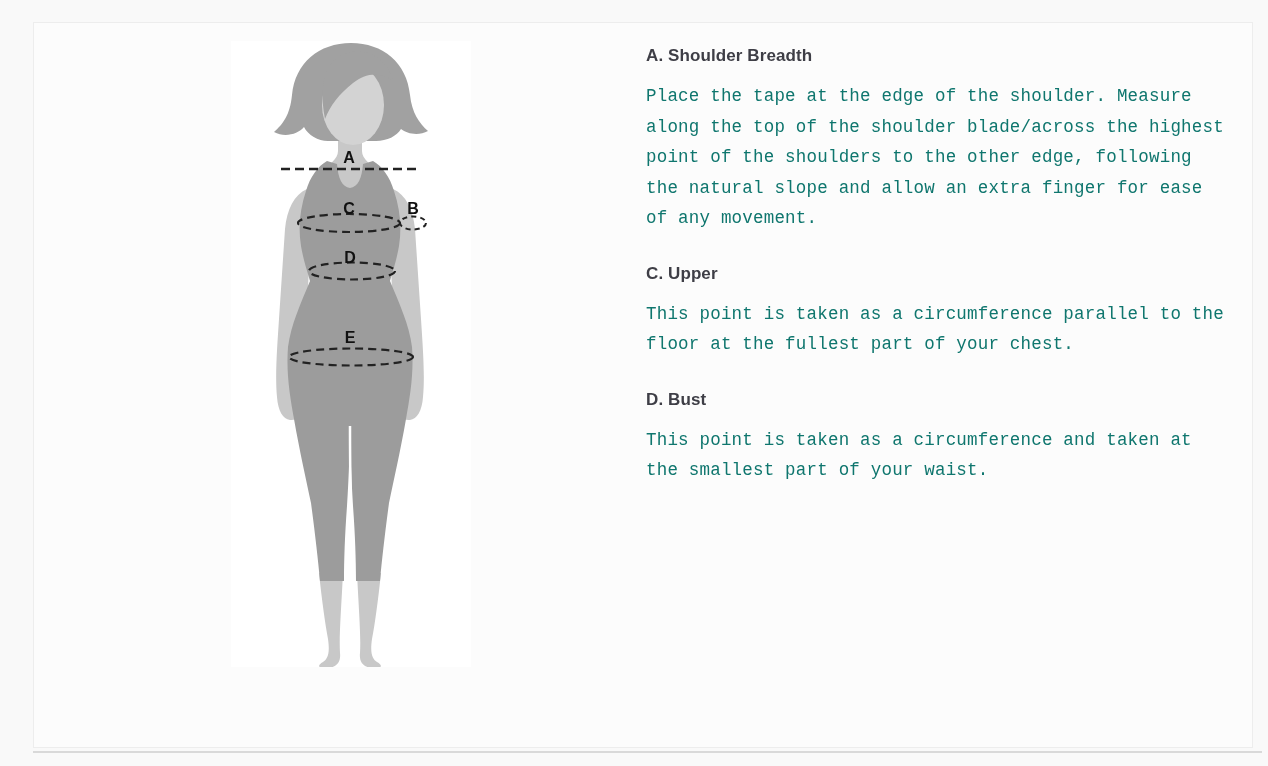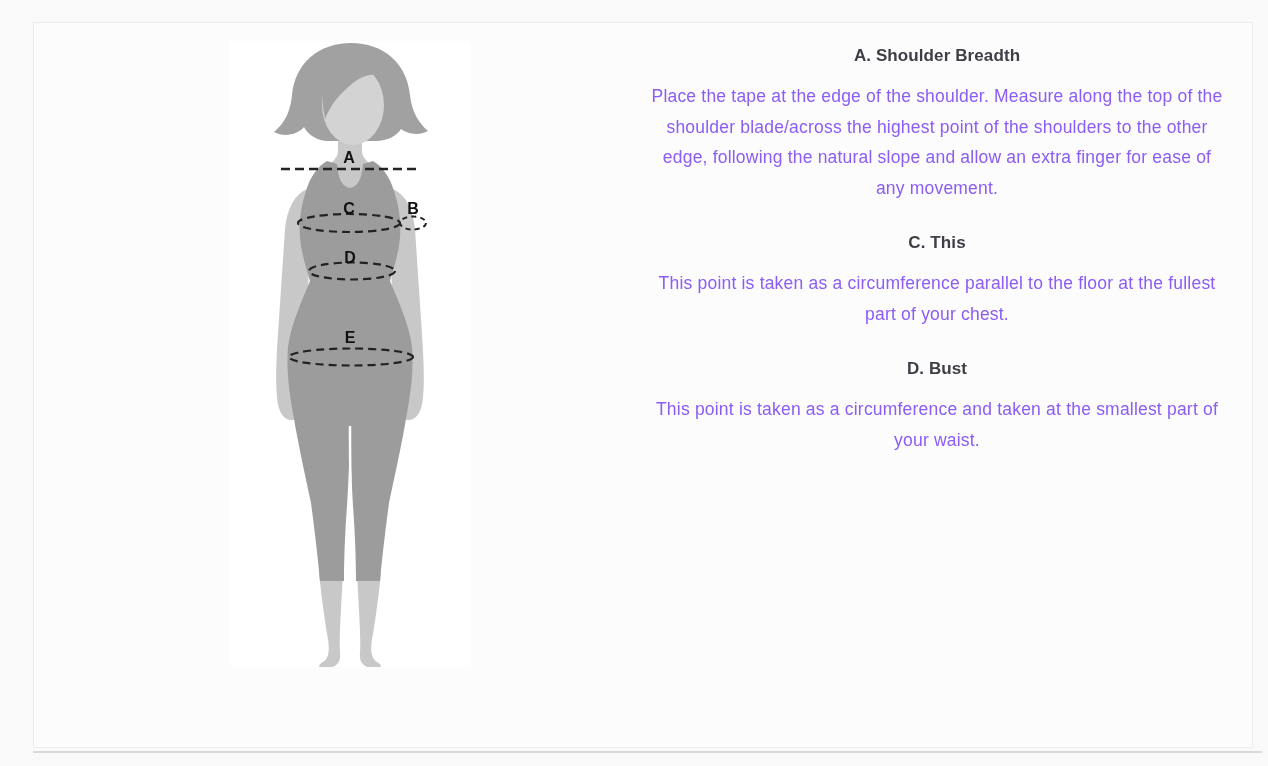--- a/index.html
+++ b/index.html
@@ -21,38 +21,38 @@
     position: absolute;
     left: 197px; top: 18px;
     width: 240px; height: 626px;
     background: #ffffff;
   }
   .figure-wrap svg { display: block; }
   .text-col {
     position: absolute;
     left: 612px; top: 22px;
     width: 582px;
-    text-align: center;
   }
   .text-col section { display: block; }
   .text-col h3 {
     margin: 0 0 14px 0;
     font-size: 17px;
     font-weight: 700;
     line-height: 22px;
     color: #3e3e46;
     letter-spacing: 0.1px;
   }
   .text-col p {
     margin: 0 0 29px 0;
     font-size: 17.5px;
     font-weight: 400;
     line-height: 30.5px;
-    color: #8b5cf6;
+    color: #0f766e;
     letter-spacing: 0.2px;
+    font-family: Liberation Mono, monospace;
   }
   .bottom-divider {
     position: absolute;
     left: 33px; top: 751px;
     width: 1229px; height: 2px;
     background: #d9d9d9;
   }
   .marker-letter {
     font-family: "Liberation Sans", "DejaVu Sans", sans-serif;
     font-size: 16px;
@@ -103,21 +103,21 @@
       </g>
     </svg>
   </div>
 
   <div class="text-col" id="sections-root">
       <section>
         <h3>A. Shoulder Breadth</h3>
         <p>Place the tape at the edge of the shoulder. Measure along the top of the shoulder blade/across the highest point of the shoulders to the other edge, following the natural slope and allow an extra finger for ease of any movement.</p>
       </section>
       <section>
-        <h3>C. This</h3>
+        <h3>C. Upper</h3>
         <p>This point is taken as a circumference parallel to the floor at the fullest part of your chest.</p>
       </section>
       <section>
         <h3>D. Bust</h3>
         <p>This point is taken as a circumference and taken at the smallest part of your waist.</p>
       </section>
     </div>
 
 </div>
 

